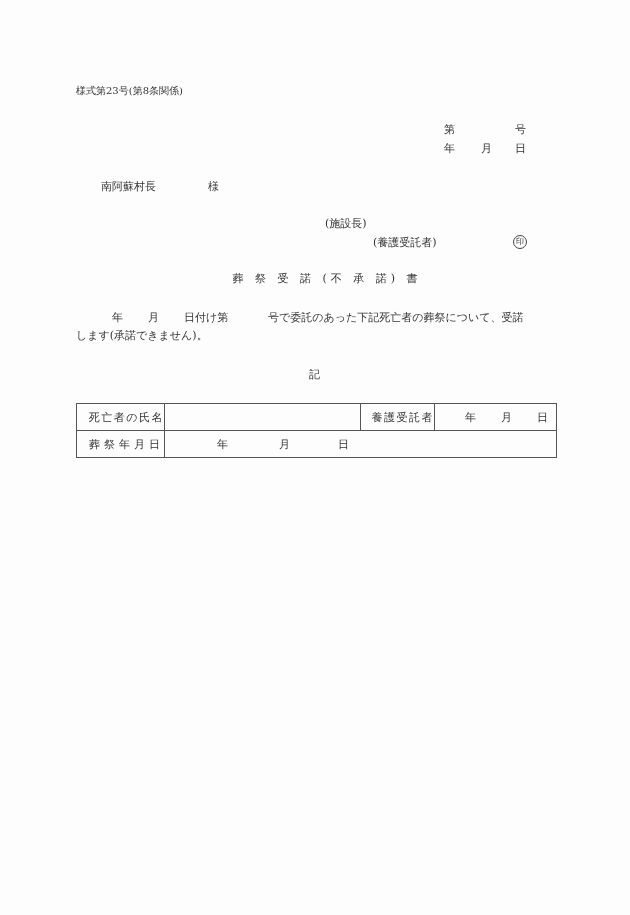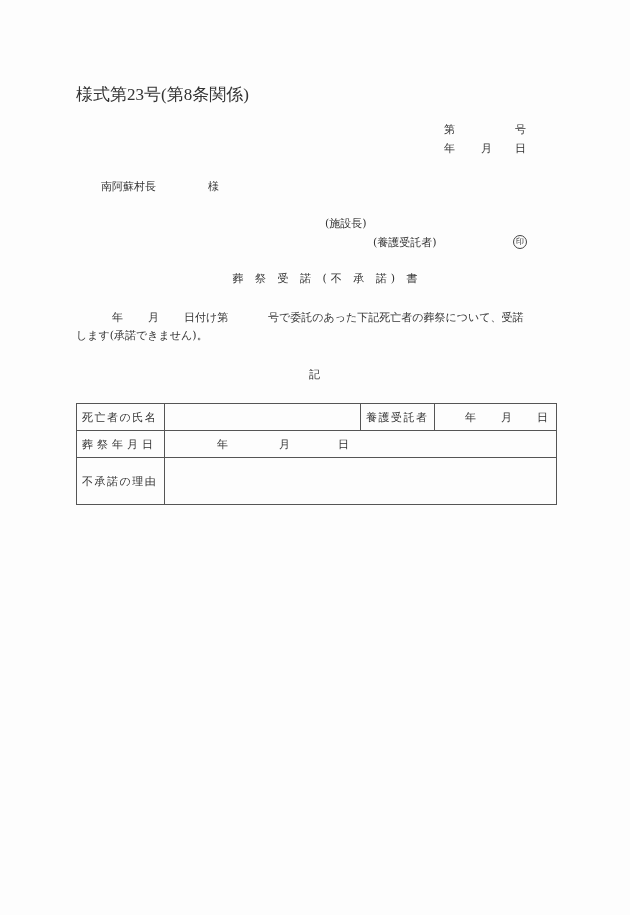--- a/index.html
+++ b/index.html
@@ -10,21 +10,21 @@
     body {
       width: 630px;
       height: 915px;
       position: relative;
       overflow: hidden;
       font-family: "DejaVu Serif", "Liberation Serif", serif;
       color: #333;
       font-size: 11px;
     }
     .abs { position: absolute; white-space: nowrap; line-height: 1; }
-    .form-no { left: 76px; top: 86px; font-size: 17px; font-family: Liberation Serif, serif; }
+    .form-no { left: 76px; top: 86px; font-size: 10px; }
     .docno-dai { left: 444px; top: 124px; }
     .docno-go { left: 515px; top: 124px; }
     .date-nen { left: 444px; top: 143px; }
     .date-tsuki { left: 481px; top: 143px; }
     .date-hi { left: 515px; top: 143px; }
     .addressee { left: 101px; top: 181px; }
     .addressee-sama { left: 208px; top: 181px; }
     .sender-1 { left: 325px; top: 218px; }
     .sender-2 { left: 325px; top: 237px; margin-left: 48px; }
     .seal {
@@ -55,21 +55,21 @@
       border-collapse: collapse;
       table-layout: fixed;
     }
     .tbl td {
       border: 1px solid #555;
       padding: 0;
       font-size: 11px;
       vertical-align: middle;
     }
     .tbl .lbl {
-      text-align: left;
+      text-align: right;
       padding-left: 5px;
       letter-spacing: 1.5px;
     }
     .tbl .lbl.spread { letter-spacing: 4px; }
     .r1 td { height: 26px; }
     .r2 td { height: 26px; }
     .r3 td { height: 46px; }
     .datecell { position: relative; }
     .datecell span { position: absolute; top: 50%; transform: translateY(-50%); }
   </style>
@@ -123,18 +123,14 @@
     </td>
   </tr>
   <tr class="r2">
     <td class="lbl spread">葬祭年月日</td>
     <td colspan="3" class="datecell">
       <span style="left:52px">年</span>
       <span style="left:114px">月</span>
       <span style="left:173px">日</span>
     </td>
   </tr>
-  <tr class="r3">
-    <td class="lbl">不承諾の理由</td>
-    <td colspan="3"></td>
-  </tr>
 </tbody>
   </table>
 
 </body></html>

